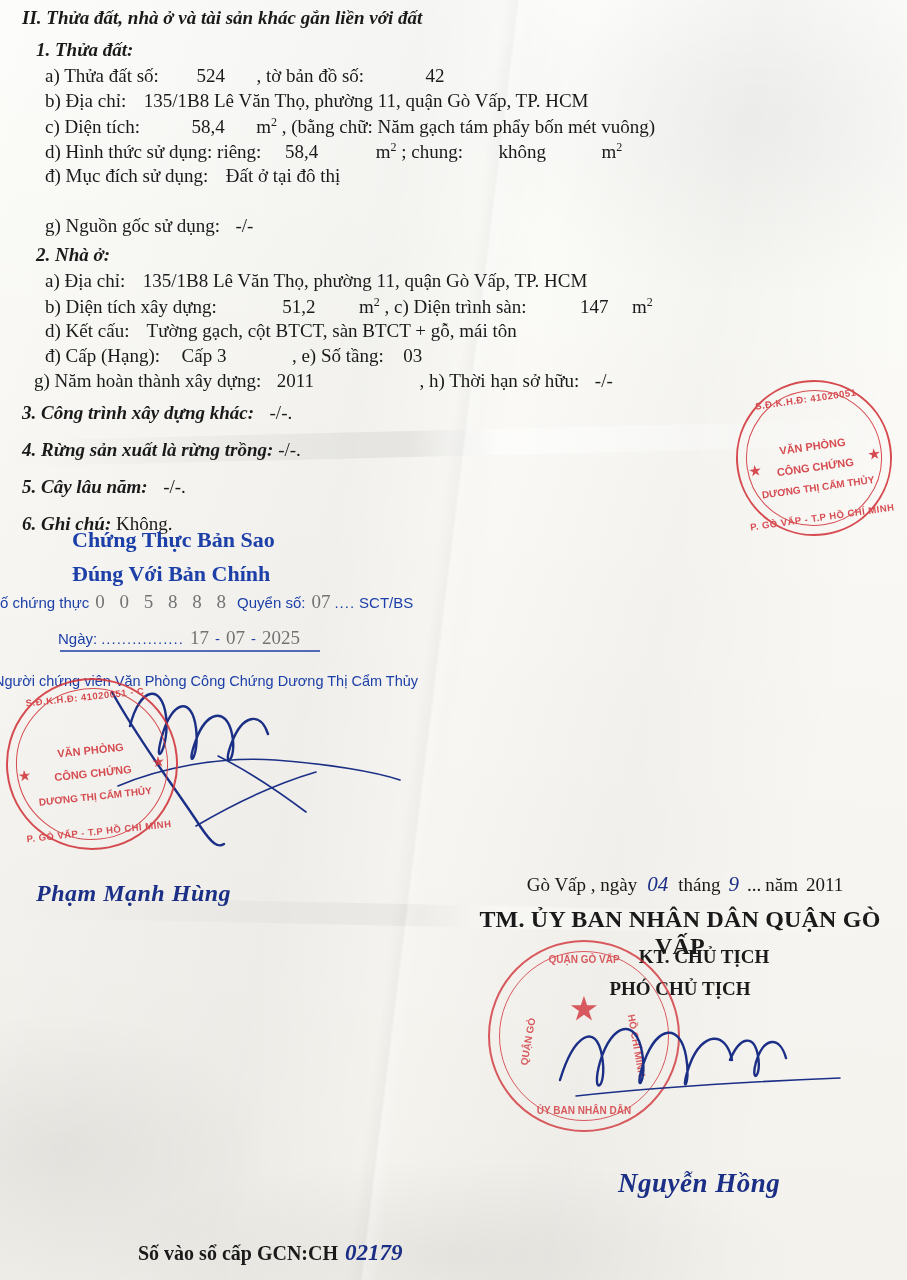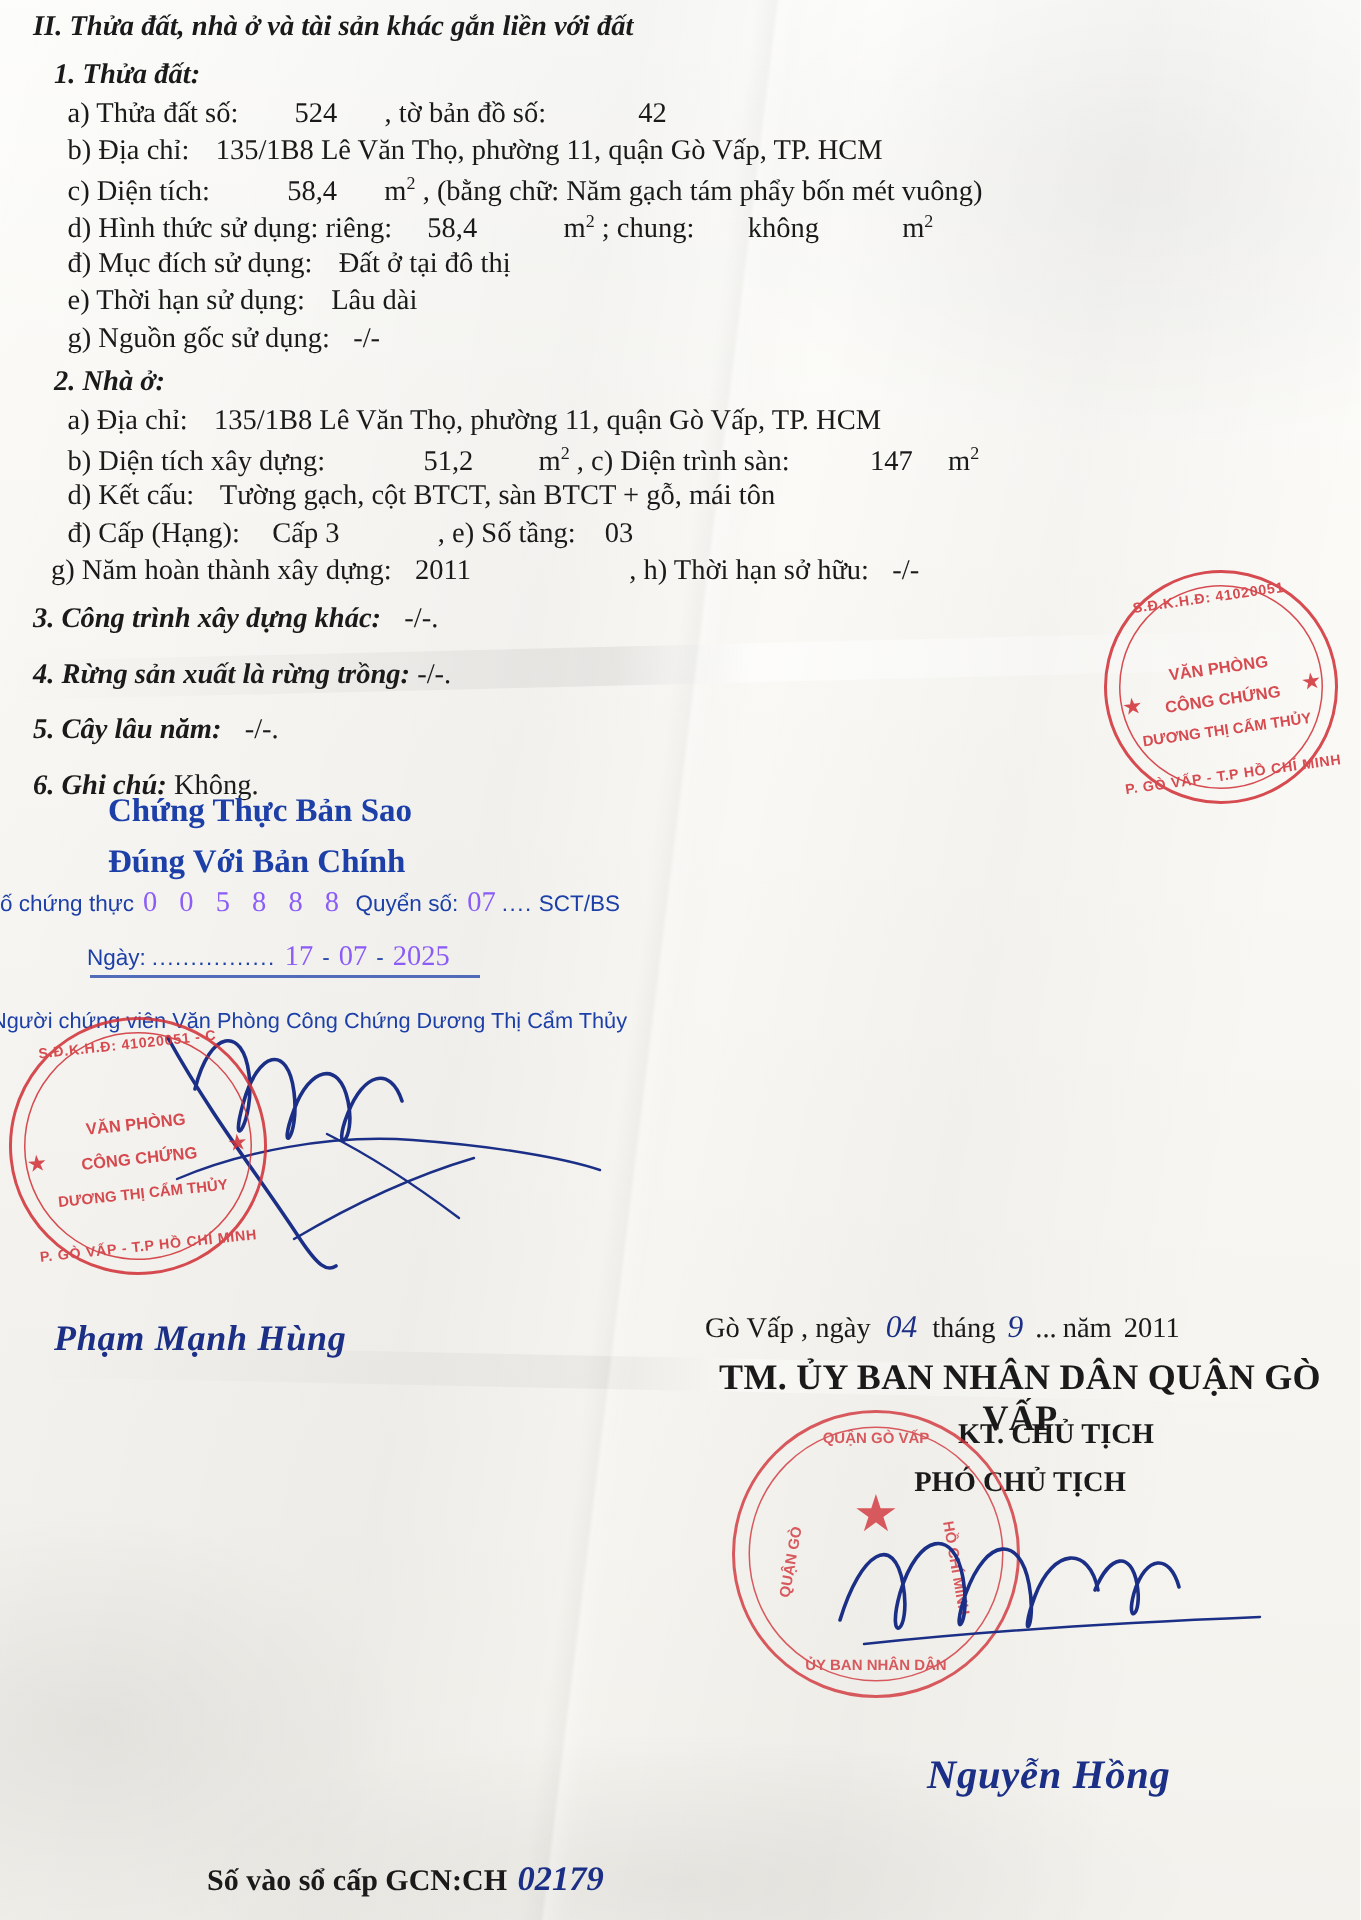--- a/index.html
+++ b/index.html
@@ -68,21 +68,21 @@
     font-family: "Liberation Serif", serif;
   }
   .cert-line {
     font-size: 15px;
     color: #1c3fa8;
     font-family: "Liberation Sans", sans-serif;
   }
   .hand-num {
     font-family: "Liberation Serif", serif;
     font-size: 19px;
-    color: #8b5cf6;
+    color: #737373;
     letter-spacing: 5px;
   }
   .hand {
     font-family: "Liberation Serif", serif;
     font-style: italic;
     color: #1b2f86;
   }
   .dots {
     letter-spacing: 1px;
     color: #1c3fa8;
@@ -274,25 +274,20 @@
     <span style="display:inline-block;width:46px;"></span>
     <span>m</span><span class="sup">2</span>
   </div>
 
   <div class="ln body-t" style="left:45px;top:166px;">
     <span>đ) Mục đích sử dụng:</span>
     <span style="display:inline-block;width:8px;"></span>
     <span>Đất ở tại đô thị</span>
   </div>
 
-  <div class="ln body-t" style="left:45px;top:191px;">
-    <span>e) Thời hạn sử dụng:</span>
-    <span style="display:inline-block;width:8px;"></span>
-    <span>Lâu dài</span>
-  </div>
 
   <div class="ln body-t" style="left:45px;top:216px;">
     <span>g) Nguồn gốc sử dụng:</span>
     <span style="display:inline-block;width:6px;"></span>
     <span>-/-</span>
   </div>
 
   <div class="ln sub-head" style="left:36px;top:245px;">2. Nhà ở:</div>
 
   <div class="ln body-t" style="left:45px;top:271px;">
@@ -409,21 +404,21 @@
     <div class="inner"></div>
     <div class="arc-top">S.Đ.K.H.Đ: 41020051 - C</div>
     <div class="l1">VĂN PHÒNG</div>
     <div class="l2">CÔNG CHỨNG</div>
     <div class="l3">DƯƠNG THỊ CẨM THỦY</div>
     <div class="arc-bot">P. GÒ VẤP - T.P HỒ CHÍ MINH</div>
     <div class="star" style="left:10px;top:48%;">★</div>
     <div class="star" style="right:12px;top:48%;">★</div>
   </div>
 
-  <div class="rightblock" style="left:470px;top:872px;width:430px;text-align:left;">
+  <div class="rightblock" style="left:470px;top:872px;width:430px;text-align:center;">
     <span style="font-size:19px;">Gò Vấp ,  ngày</span>
     <span class="hand" style="font-size:21px;margin:0 6px;">04</span>
     <span style="font-size:19px;">tháng</span>
     <span class="hand" style="font-size:21px;margin:0 4px;">9</span>
     <span style="font-size:19px;">...</span>
     <span style="font-size:19px;">năm</span>
     <span style="font-size:19px;margin-left:4px;">2011</span>
   </div>
 
   <div class="rightblock org-title" style="left:460px;top:906px;width:440px;">TM. ỦY BAN NHÂN DÂN QUẬN GÒ VẤP</div>

